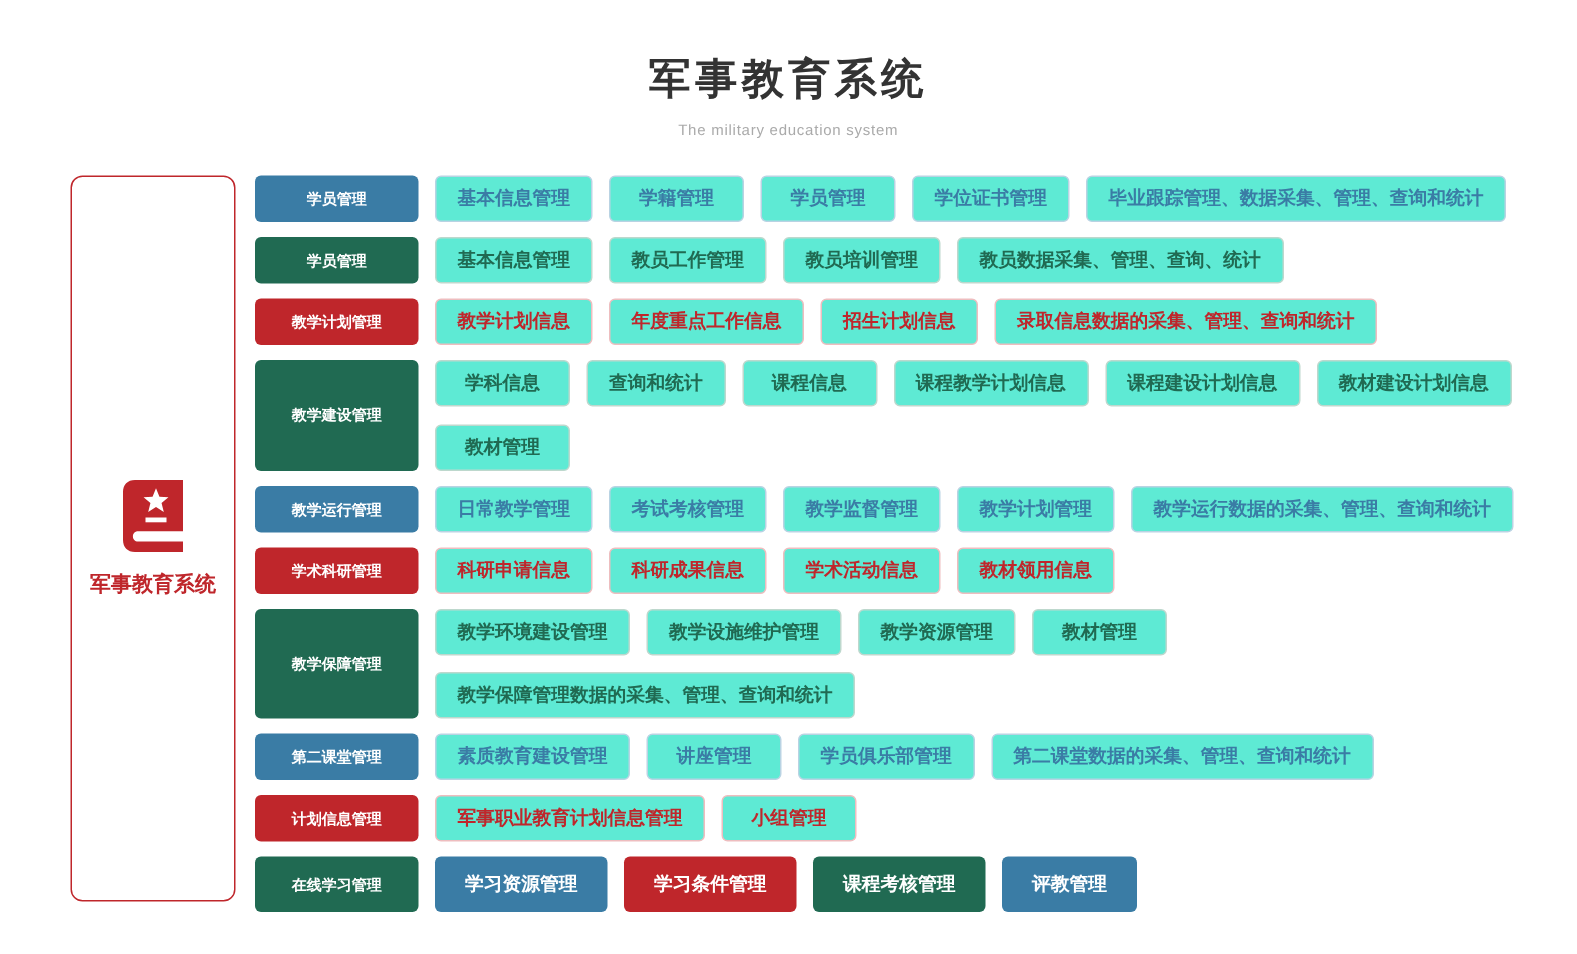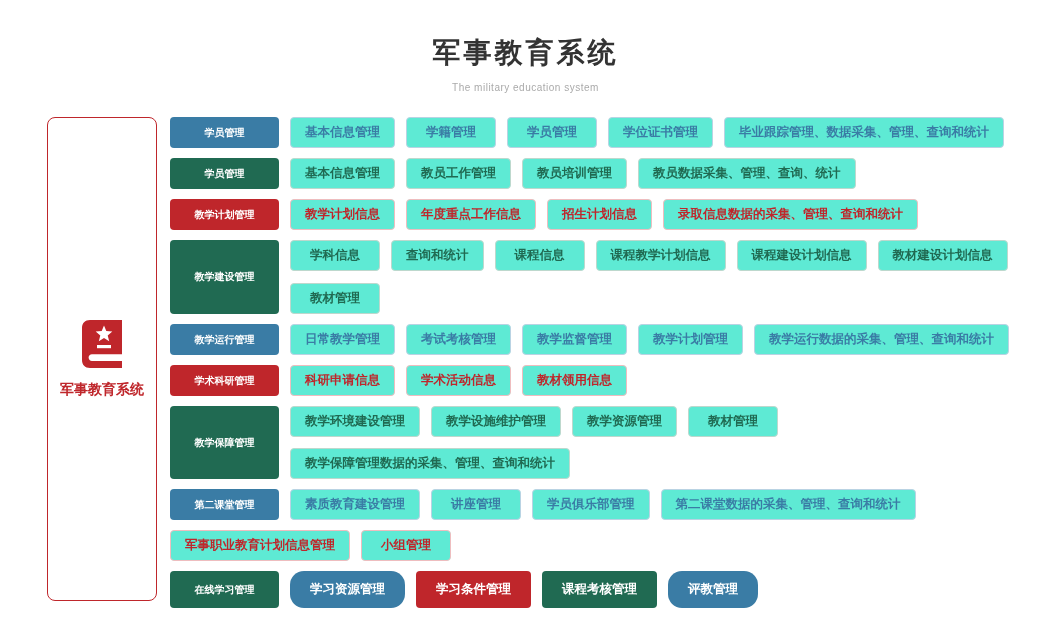--- a/index.html
+++ b/index.html
@@ -91,21 +91,21 @@
     font-weight: bold;
     cursor: pointer;
     white-space: nowrap;
   }
   .item.o-blue  { color: var(--blue);  border: 1px solid var(--blue-border); }
   .item.o-green { color: var(--green); border: 1px solid var(--green-border); }
   .item.o-red   { color: var(--red);   border: 1px solid var(--red-border); }
   .item.s-blue, .item.s-green, .item.s-red {
     color: #ffffff; border: none; height: 37px; padding: 0 20px;
   }
-  .item.s-blue  { background: var(--blue); border-radius: 14px; }
+  .item.s-blue  { background: var(--blue); }
   .item.s-green { background: var(--green); }
   .item.s-red   { background: var(--red); }
   .row.solid-row .cat { min-height: 37px; }
   .book-icon { display: block; }
 </style>
 </head>
 <body>
 
 <div class="page">
   <div class="header">
@@ -186,20 +186,21 @@
               <div class="item o-blue">教学计划管理</div>
               <div class="item o-blue">教学运行数据的采集、管理、查询和统计</div>
             </div>
           </div>
         </div>
         <div class="row">
           <div class="cat red">学术科研管理</div>
           <div class="lines">
             <div class="line">
               <div class="item o-red">科研申请信息</div>
+              <div class="item o-red">科研成果信息</div>
               <div class="item o-red">学术活动信息</div>
               <div class="item o-red">教材领用信息</div>
             </div>
           </div>
         </div>
         <div class="row">
           <div class="cat green">教学保障管理</div>
           <div class="lines">
             <div class="line">
               <div class="item o-green">教学环境建设管理</div>
@@ -215,20 +216,21 @@
           <div class="lines">
             <div class="line">
               <div class="item o-blue">素质教育建设管理</div>
               <div class="item o-blue">讲座管理</div>
               <div class="item o-blue">学员俱乐部管理</div>
               <div class="item o-blue">第二课堂数据的采集、管理、查询和统计</div>
             </div>
           </div>
         </div>
         <div class="row">
+          <div class="cat red">计划信息管理</div>
           <div class="lines">
             <div class="line">
               <div class="item o-red">军事职业教育计划信息管理</div>
               <div class="item o-red">小组管理</div>
             </div>
           </div>
         </div>
         <div class="row solid-row">
           <div class="cat green">在线学习管理</div>
           <div class="lines">

